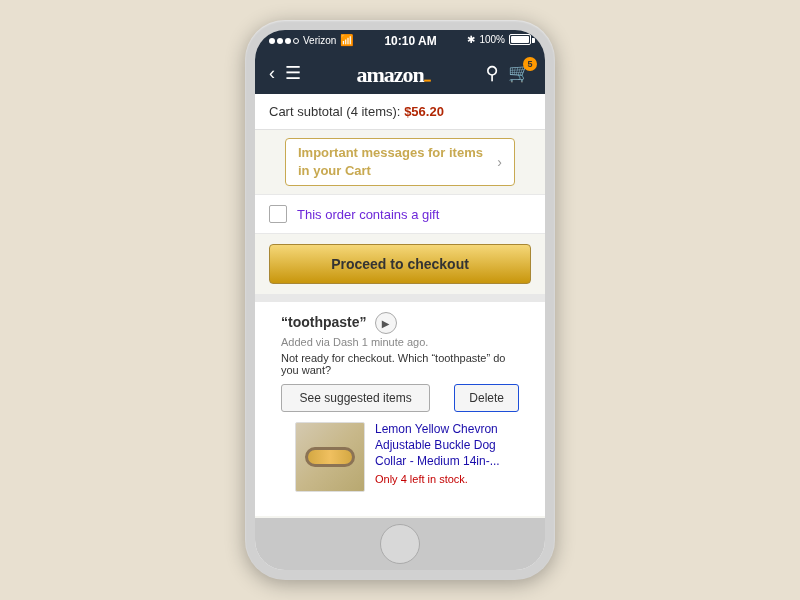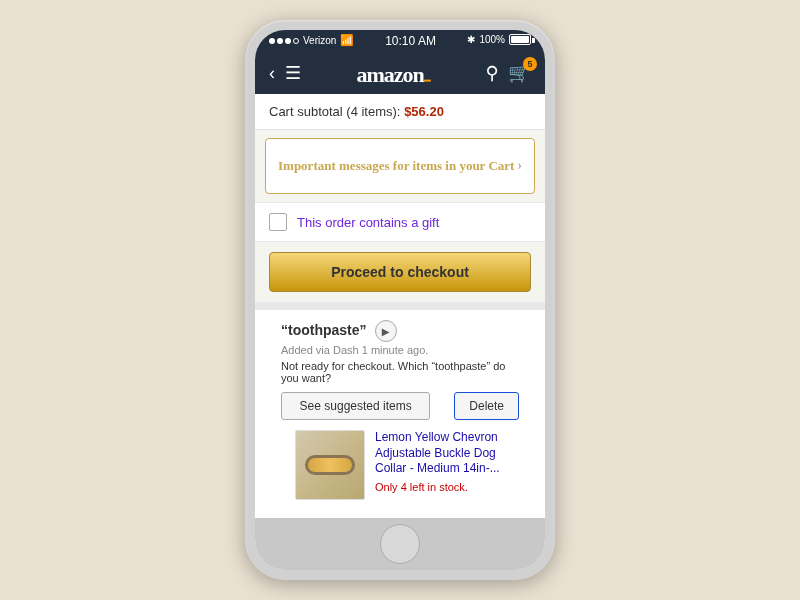--- a/index.html
+++ b/index.html
@@ -42,21 +42,21 @@
       align-items: flex-start;
       padding: 4px 14px;
       font-size: 11px;
       flex-shrink: 0;
     }
     .status-left { display: flex; align-items: center; gap: 4px; }
     .status-dots { display: flex; gap: 2px; }
     .status-dot { width: 6px; height: 6px; border-radius: 50%; background: #fff; }
     .status-dot.empty { background: transparent; border: 1px solid #fff; }
     .status-wifi { font-size: 10px; }
-    .status-center { font-size: 12px; font-weight: 400; }
+    .status-center { font-size: 12px; font-weight: 700; }
     .status-right { display: flex; align-items: center; gap: 4px; font-size: 10px; }
     .battery-icon {
       width: 22px; height: 11px; border: 1.5px solid #fff; border-radius: 2px;
       position: relative; display: inline-block; vertical-align: middle;
     }
     .battery-icon::after {
       content: ''; position: absolute; right: -5px; top: 3px;
       width: 3px; height: 5px; background: #fff; border-radius: 0 1px 1px 0;
     }
     .battery-fill {
@@ -97,30 +97,29 @@
     .cart-subtotal {
       background: #fff;
       padding: 10px 14px;
       font-size: 13px;
       color: #333;
       border-bottom: 1px solid #e0e0e0;
     }
     .subtotal-price { color: #b12704; font-weight: 700; }
 
     .important-messages-banner {
-      margin: 8px 10px;
+      margin: 8px 30px;
       border: 1.5px solid #c8a951;
       border-radius: 4px;
       background: #fff;
       display: flex;
       align-items: center;
       justify-content: space-between;
-      padding: 18px 12px;
+      padding: 5px 12px;
       cursor: pointer;
-      font-family: Liberation Serif, serif;
     }
     .banner-text {
       color: #c8a951;
       font-size: 13px;
       font-weight: 600;
       line-height: 1.4;
       flex: 1;
     }
     .banner-chevron { color: #999; font-size: 14px; }
 

